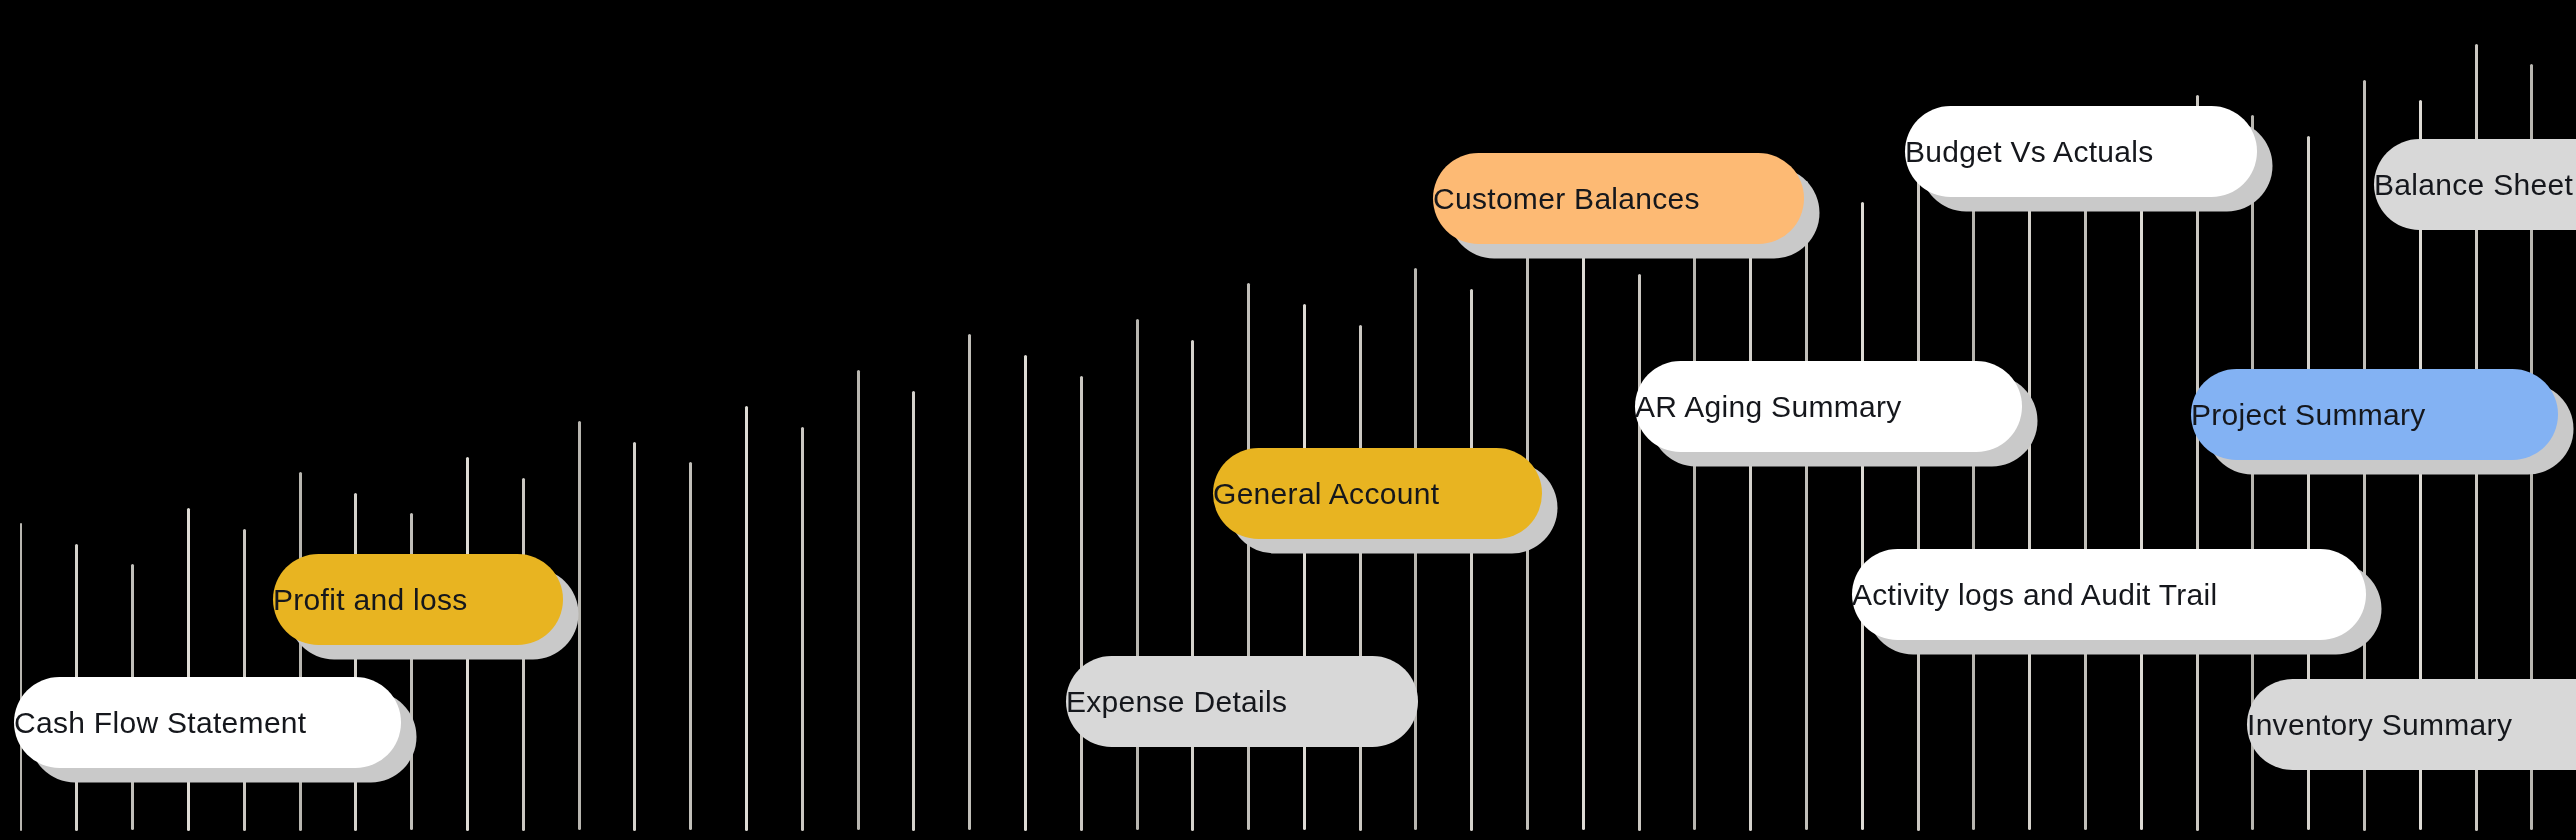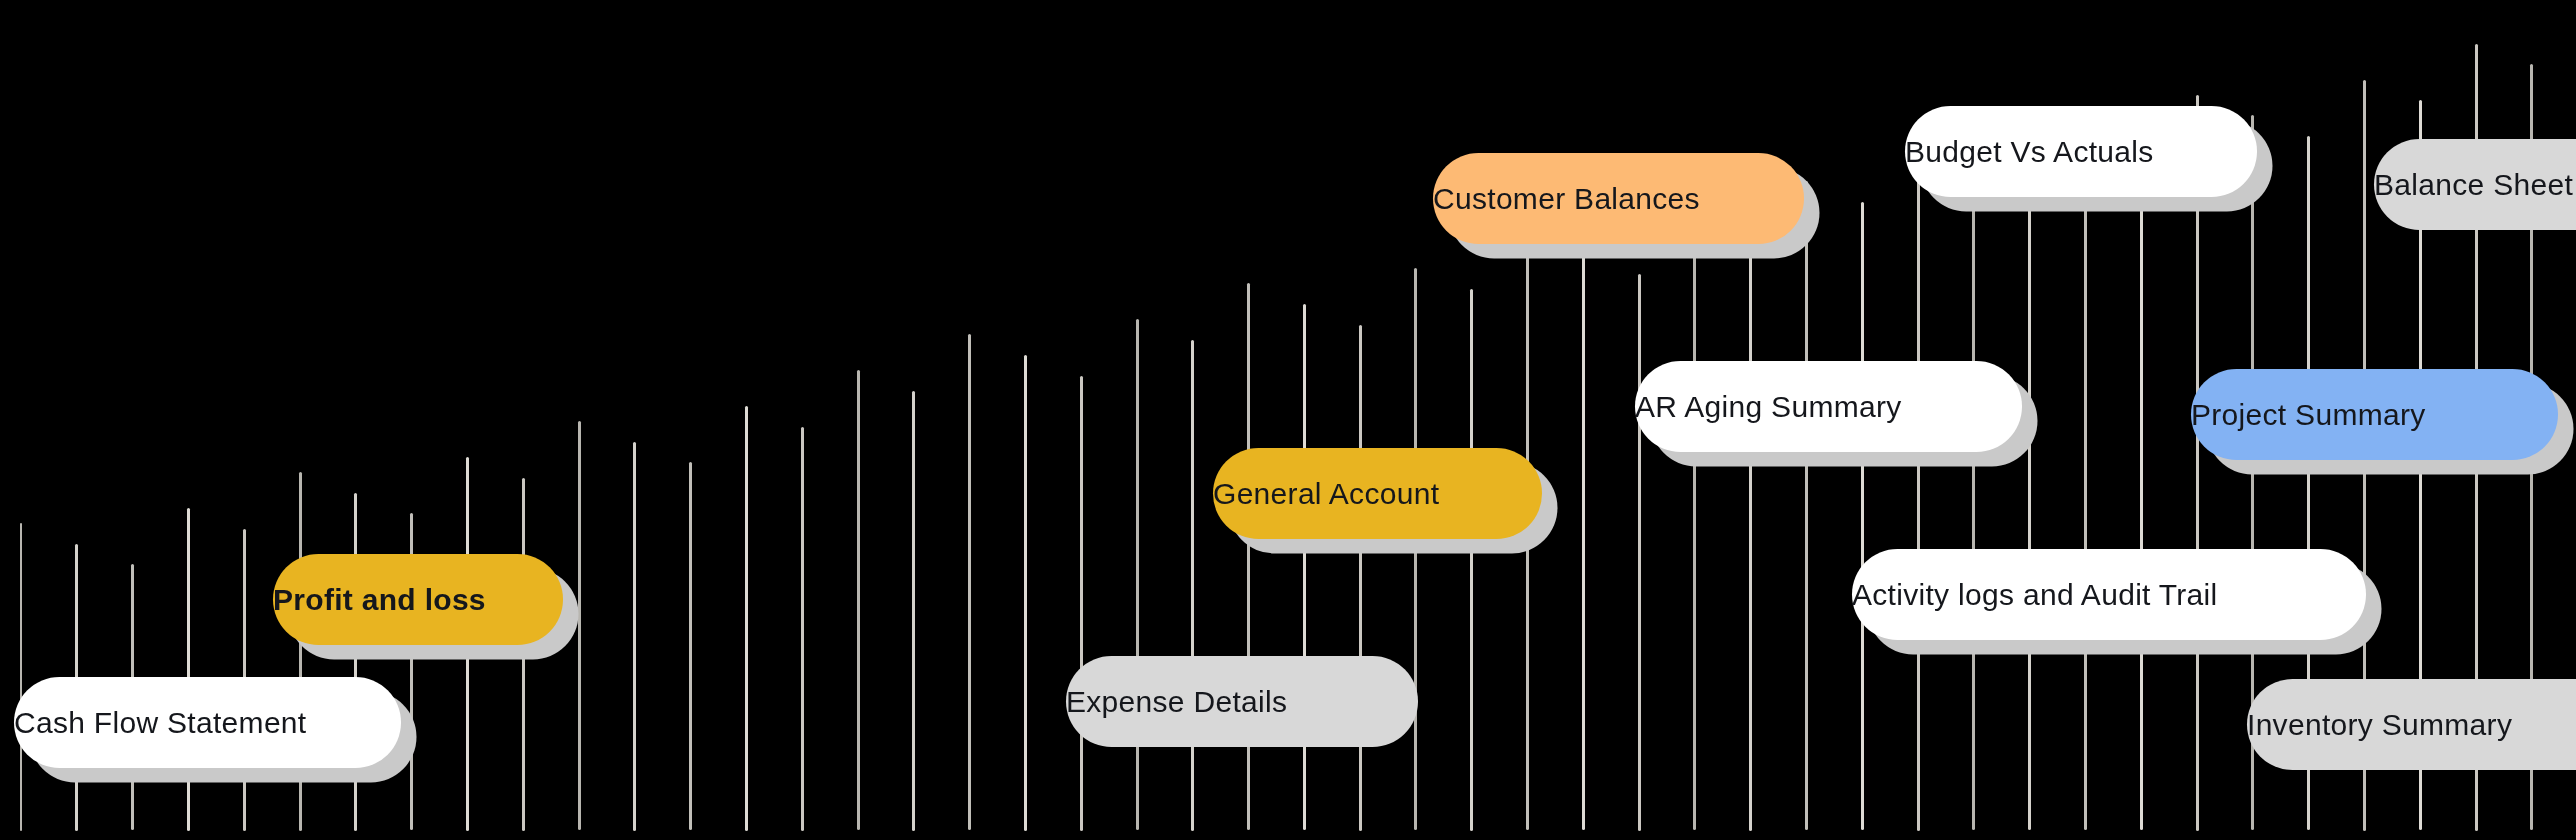--- a/index.html
+++ b/index.html
@@ -97,21 +97,21 @@
       <div class="vline" style="left: 2307px; top: 136px; height: 694px; background: rgb(236, 233, 226); opacity: 0.9;"></div>
       <div class="vline" style="left: 2363px; top: 80px; height: 751px; background: rgb(236, 233, 226); opacity: 0.82;"></div>
       <div class="vline" style="left: 2419px; top: 100px; height: 730px; background: rgb(236, 233, 226); opacity: 0.94;"></div>
       <div class="vline" style="left: 2475px; top: 44px; height: 787px; background: rgb(236, 233, 226); opacity: 0.86;"></div>
       <div class="vline" style="left: 2530px; top: 64px; height: 766px; background: rgb(236, 233, 226); opacity: 0.78;"></div>
     </div>
   <div class="pills-layer" id="pills">
       <div class="pill" style="left: 14px; top: 677px; width: 387px; background: rgb(255, 255, 255); color: rgb(21, 23, 28); box-shadow: rgb(201, 201, 201) 15.5px 14.4px 0px 0px;">
         <span>Cash Flow Statement</span>
       </div>
-      <div class="pill" style="left: 273px; top: 554px; width: 290px; background: rgb(232, 180, 33); color: rgb(21, 23, 28); box-shadow: rgb(201, 201, 201) 15.5px 14.4px 0px 0px; font-weight: bold;">
+      <div class="pill" style="left: 273px; top: 554px; width: 290px; background: rgb(232, 180, 33); color: rgb(21, 23, 28); box-shadow: rgb(201, 201, 201) 15.5px 14.4px 0px 0px;">
         <span>Profit and loss</span>
       </div>
       <div class="pill" style="left: 1066px; top: 656px; width: 352px; background: rgb(216, 216, 216); color: rgb(21, 23, 28);">
         <span>Expense Details</span>
       </div>
       <div class="pill" style="left: 1213px; top: 448px; width: 329px; background: rgb(232, 180, 33); color: rgb(21, 23, 28); box-shadow: rgb(201, 201, 201) 15.5px 14.4px 0px 0px;">
         <span>General Account</span>
       </div>
       <div class="pill" style="left: 1433px; top: 137px; width: 371px; background: #fdba74; color: rgb(21, 23, 28); box-shadow: rgb(201, 201, 201) 15.5px 14.4px 0px 0px; margin-top: 16px;">
         <span>Customer Balances</span>

